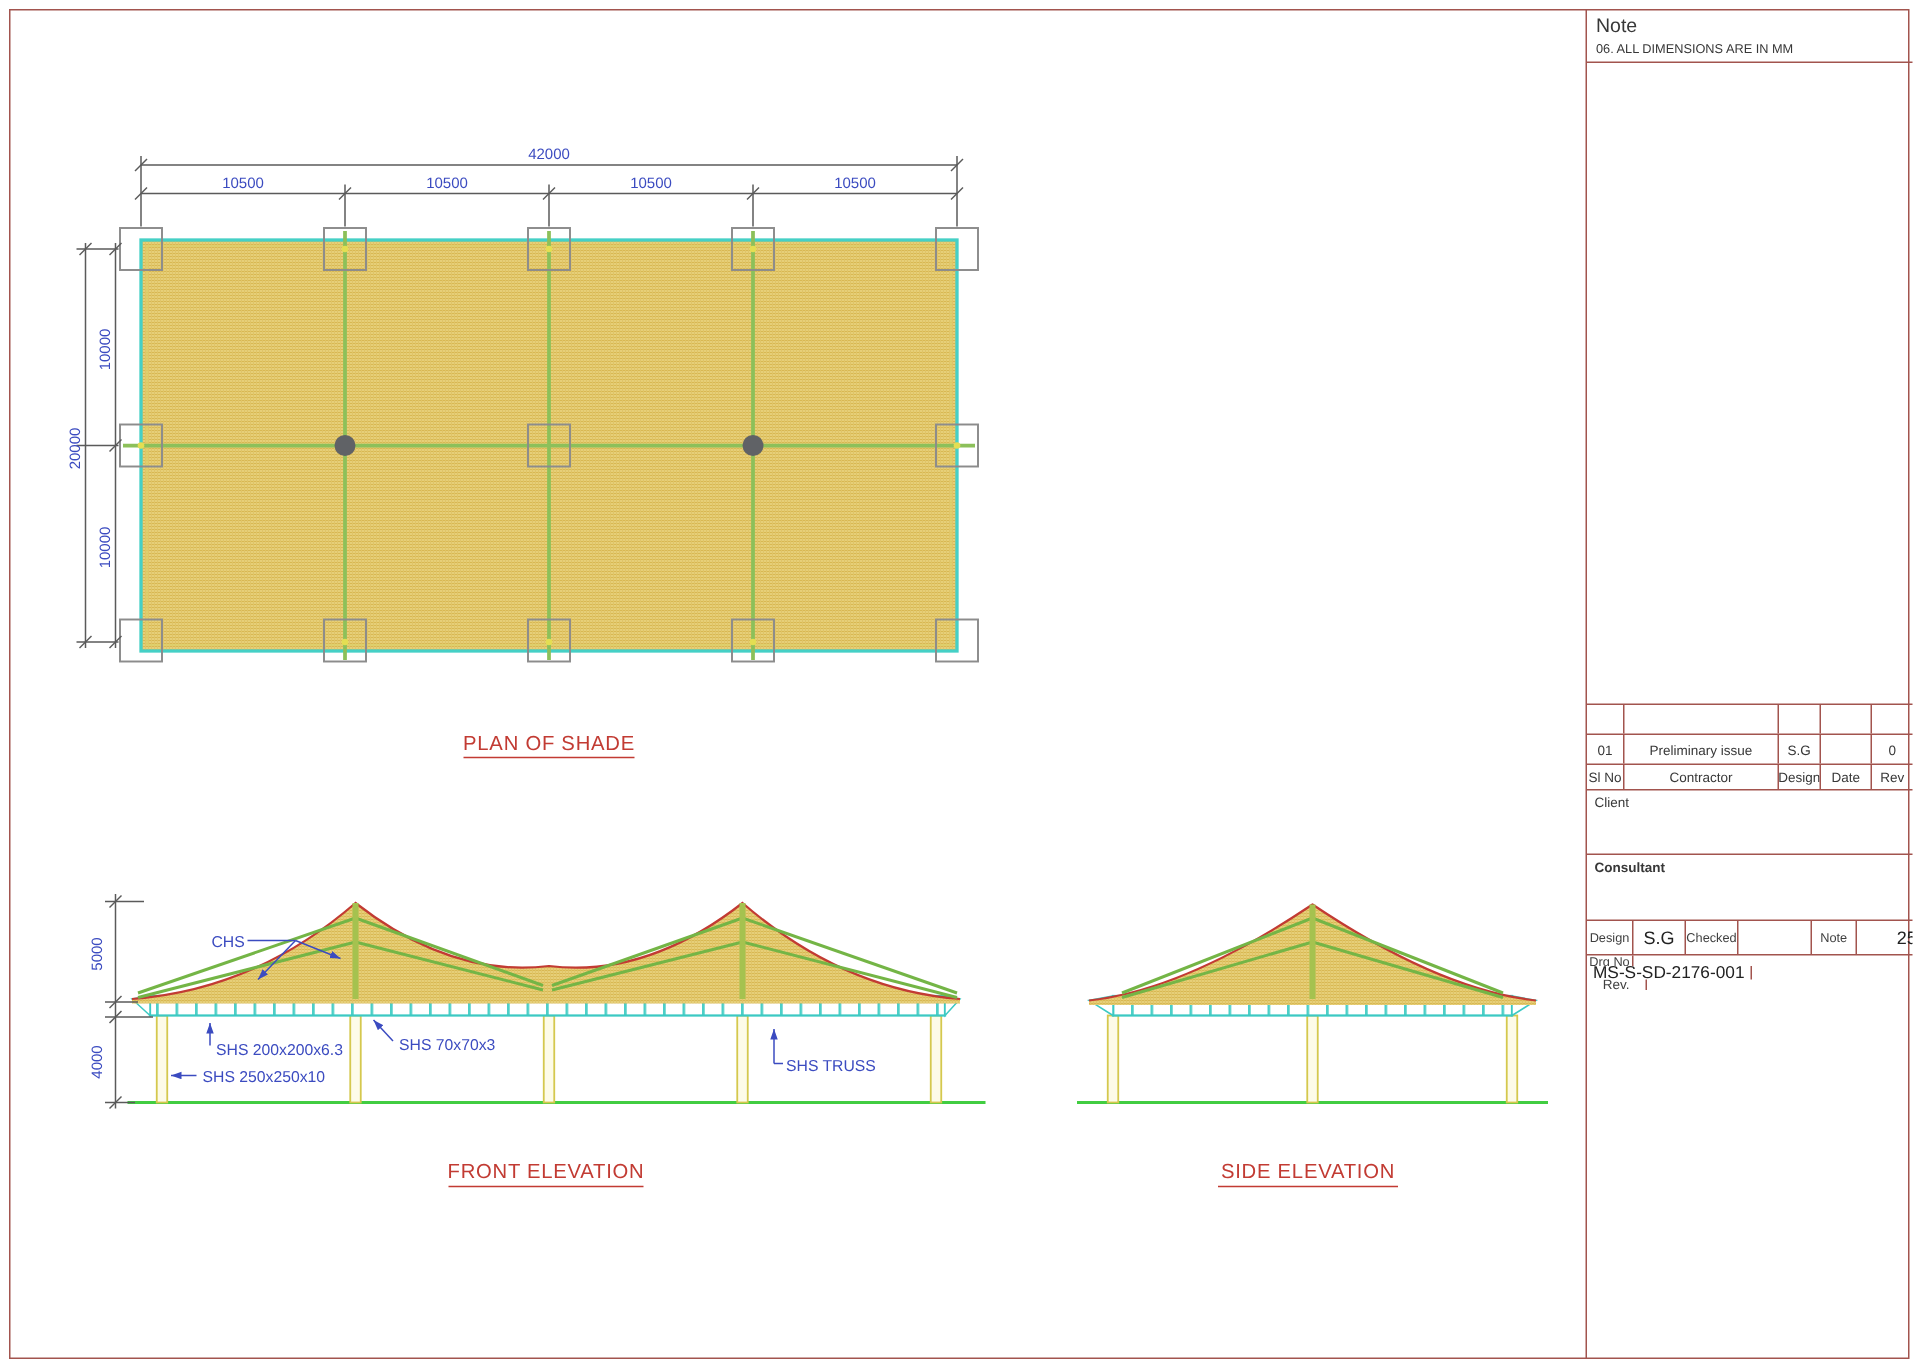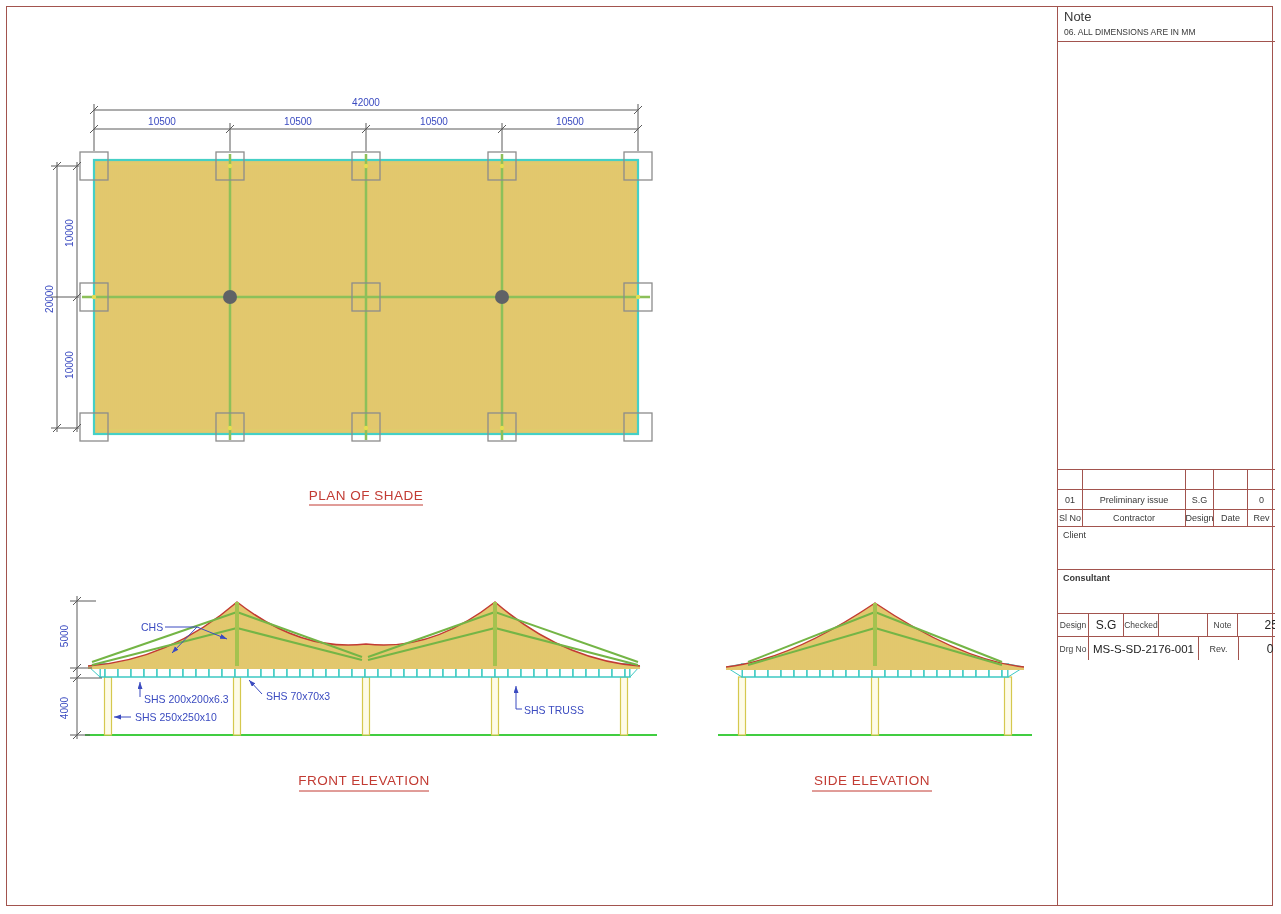--- a/index.html
+++ b/index.html
@@ -20,21 +20,21 @@
   .spacer-box{height:428px;}
   .rev-row{display:flex;box-sizing:border-box;border-bottom:1px solid #a2544e;align-items:flex-end;}
   .rev-cell{box-sizing:border-box;border-right:1px solid #a2544e;height:100%;display:flex;align-items:center;justify-content:center;font-size:9px;overflow:hidden;}
   .rev-cell:last-child{border-right:none;}
   .c1{width:25px;} .c2{width:103px;} .c3{width:28px;} .c4{width:34px;} .c5{width:27px;flex:1;}
   .section-label{font-size:9px;padding:3px 5px;}
   .sec-project{height:43px;} .sec-client{height:43px;} .sec-consultant{height:44px;font-weight:bold;} .sec-main{height:163px;}
   .dt-box{height:42px;}
   .dt-value{text-align:center;font-size:12.5px;letter-spacing:.3px;margin-top:3px;color:#222;}
   .info-row{display:flex;box-sizing:border-box;border-bottom:1px solid #a2544e;}
-  .info-row:last-child{border-bottom:none;}
+  .info-row:last-child{border-bottom:none;flex-direction:column;}
   .info-cell{box-sizing:border-box;border-right:1px solid #a2544e;display:flex;align-items:center;justify-content:center;overflow:hidden;}
   .info-cell:last-child{border-right:none;margin-left:26px;}
   .lbl{font-size:8.5px;color:#3f3f3f;}
   .val{font-size:12px;color:#222;}
   .design-row{height:23px;} .drg-row{height:23px;}
   .w31{width:31px;} .w35{width:35px;} .w49{width:49px;} .w30{width:30px;} .w37{width:37px;flex:1;}
   .w110{width:110px;} .w40{width:40px;} .w36{width:36px;flex:1;}
 </style>
 </head>
 <body>

